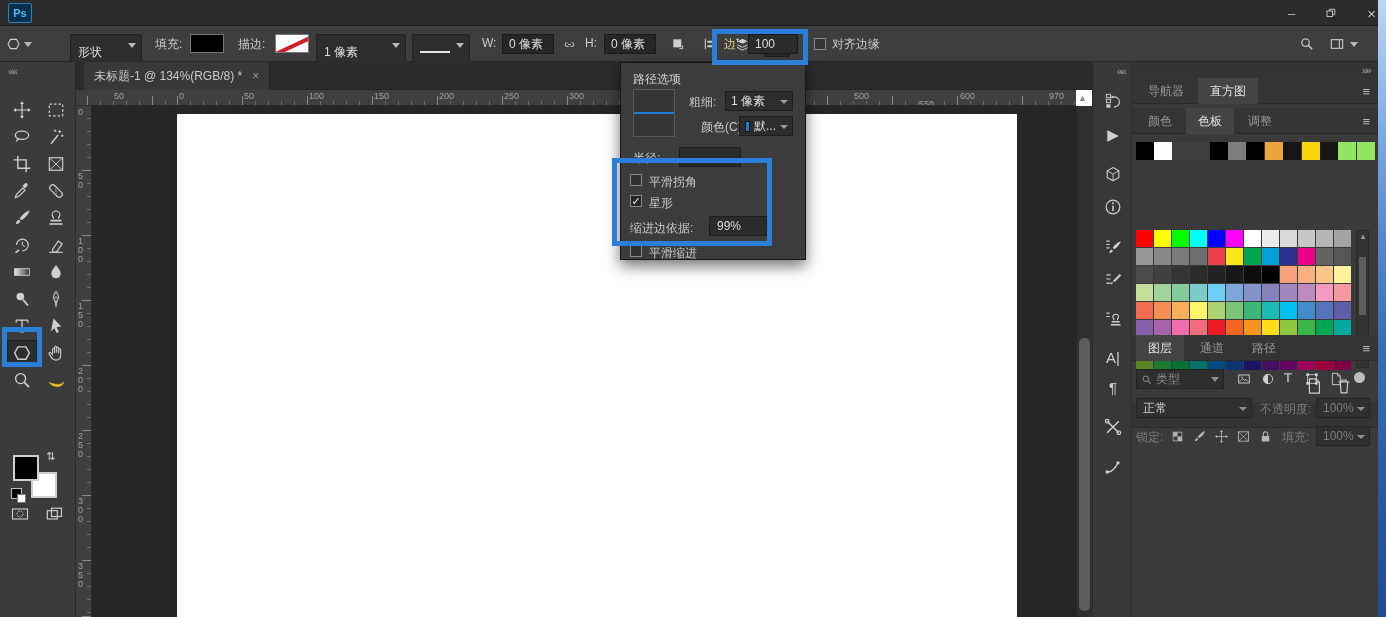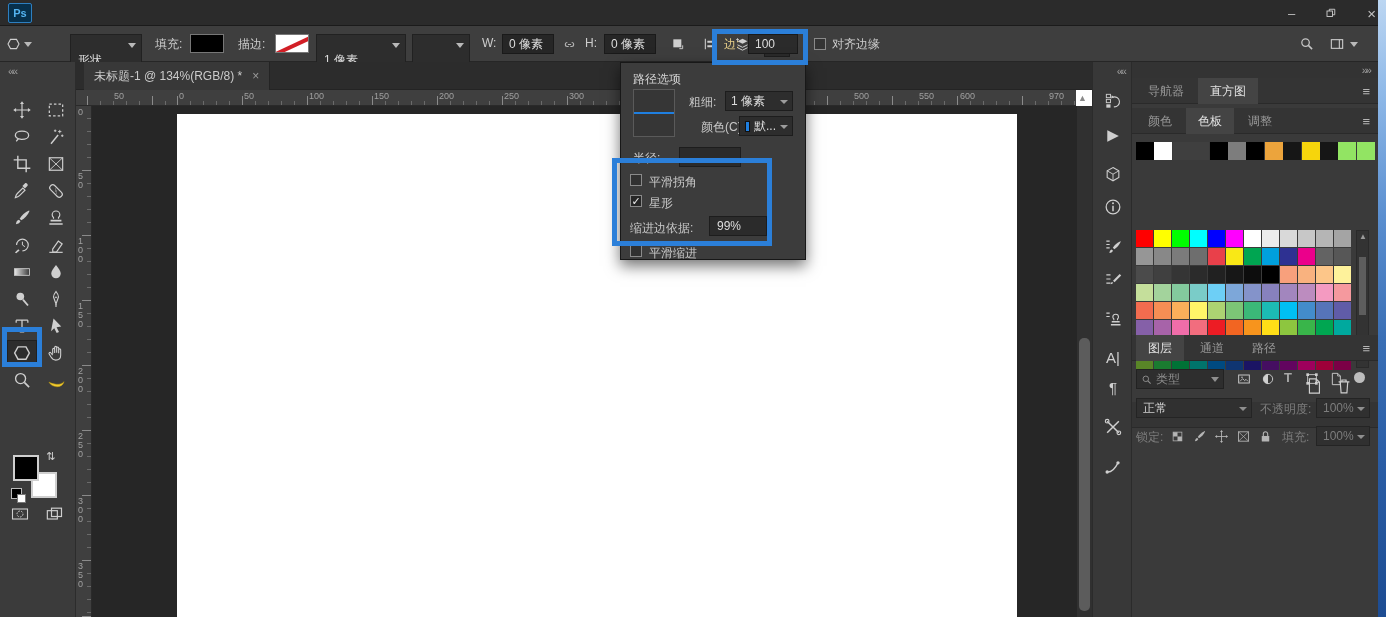--- a/index.html
+++ b/index.html
@@ -19,21 +19,21 @@
   .win-controls{position:absolute;right:10px;top:0;height:26px;display:flex;align-items:center;gap:30px;color:#c0c0c0}
   .win-controls span{cursor:default;font-size:13px}
 
   
   .optionsbar{position:absolute;left:0;top:26px;width:1386px;height:36px;background:#3e3e3e;
               border-bottom:1px solid #262626}
   .optionsbar .lbl{position:absolute;top:10px;color:#cdcdcd}
   .field{position:absolute;height:20px;background:#262626;border:1px solid #1a1a1a;color:#ddd;
          display:flex;align-items:center;padding:0 6px;top:8px}
   .dd{position:absolute;height:36px;background:#2d2d2d;border:1px solid #212121;color:#ddd;
-      display:flex;align-items:flex-end;padding:0 18px 0 7px;top:8px}
+      display:flex;align-items:center;padding:0 18px 0 7px;top:8px}
   .dd .chev,.chev-only{width:0;height:0;border-left:4px solid transparent;border-right:4px solid transparent;
       border-top:5px solid #b9b9b9;position:absolute;right:5px;top:8px}
   .sw{position:absolute;top:8px;width:34px;height:19px;border:1px solid #777;background:#000}
   .sw.none{background:#fff;overflow:hidden}
   .sw.none:after{content:"";position:absolute;left:-6px;top:8px;width:50px;height:4px;background:#d21f26;transform:rotate(-25deg)}
   .obtn{position:absolute;top:5px;width:26px;height:26px;display:flex;align-items:center;justify-content:center}
   .obtn.active{background:#2a2a2a;border:1px solid #1d1d1d}
   .cbox{position:absolute;width:12px;height:12px;border:1px solid #8a8a8a;background:#343434;top:12px}
 
   
@@ -562,21 +562,21 @@
   <div class="hruler" id="hruler">
       <div class="num" style="left: 38px;">50</div>
       <div class="num" style="left: 103px;">0</div>
       <div class="num" style="left: 168px;">50</div>
       <div class="num" style="left: 233px;">100</div>
       <div class="num" style="left: 298px;">150</div>
       <div class="num" style="left: 363px;">200</div>
       <div class="num" style="left: 428px;">250</div>
       <div class="num" style="left: 493px;">300</div>
       <div class="num" style="left: 778px;">500</div>
-      <div class="num" style="left: 843px;">550</div>
+      <div class="num" style="left: 843px; margin-top: 8px;">550</div>
       <div class="num" style="left: 884px;">600</div>
       <div class="num" style="left: 973px;">970</div>
     </div>
   <div class="vruler" id="vruler">
       <div class="num" style="top: 2px;">0</div>
       <div class="num" style="top: 66px;">50</div>
       <div class="num" style="top: 131px;">100</div>
       <div class="num" style="top: 196px;">150</div>
       <div class="num" style="top: 261px;">200</div>
       <div class="num" style="top: 326px;">250</div>

